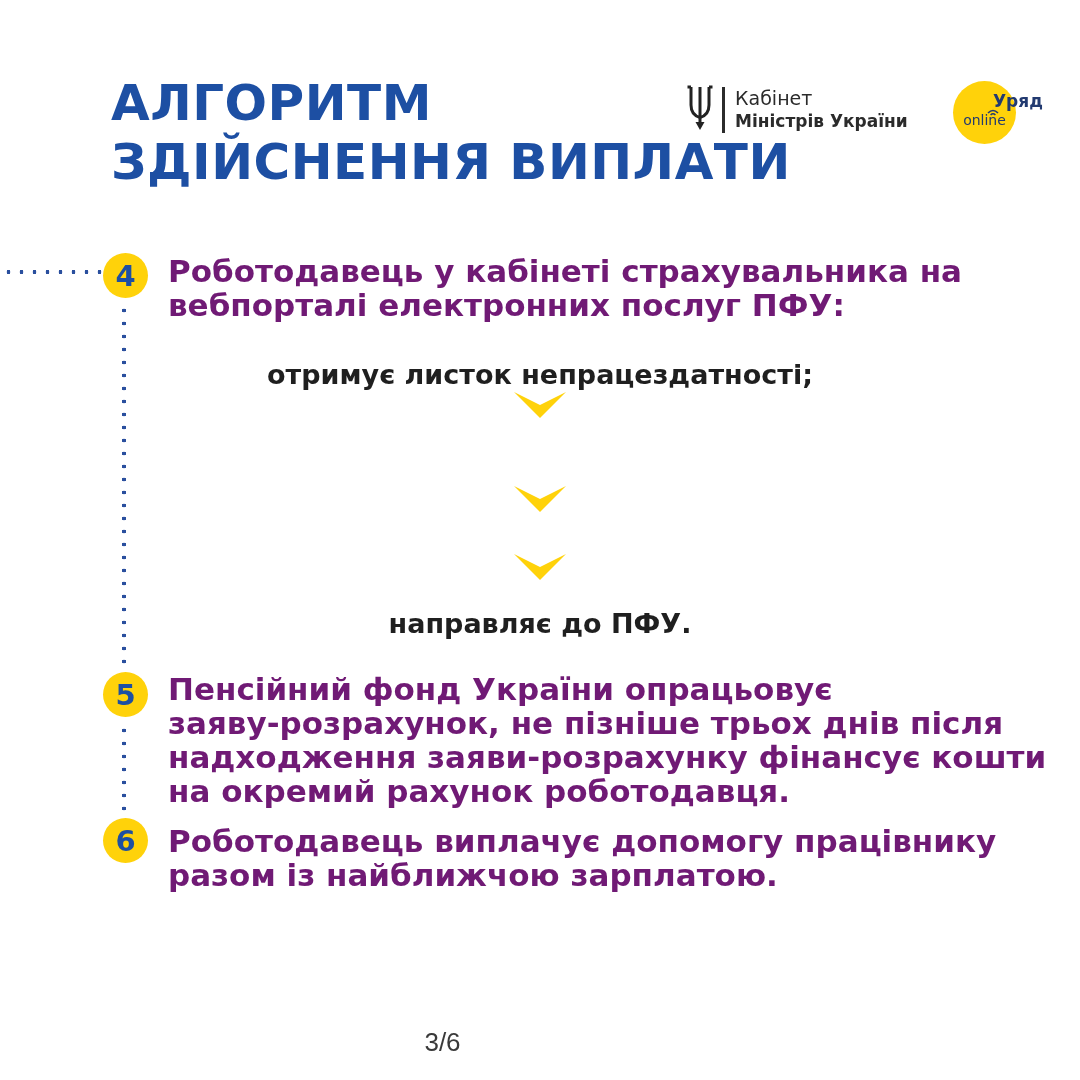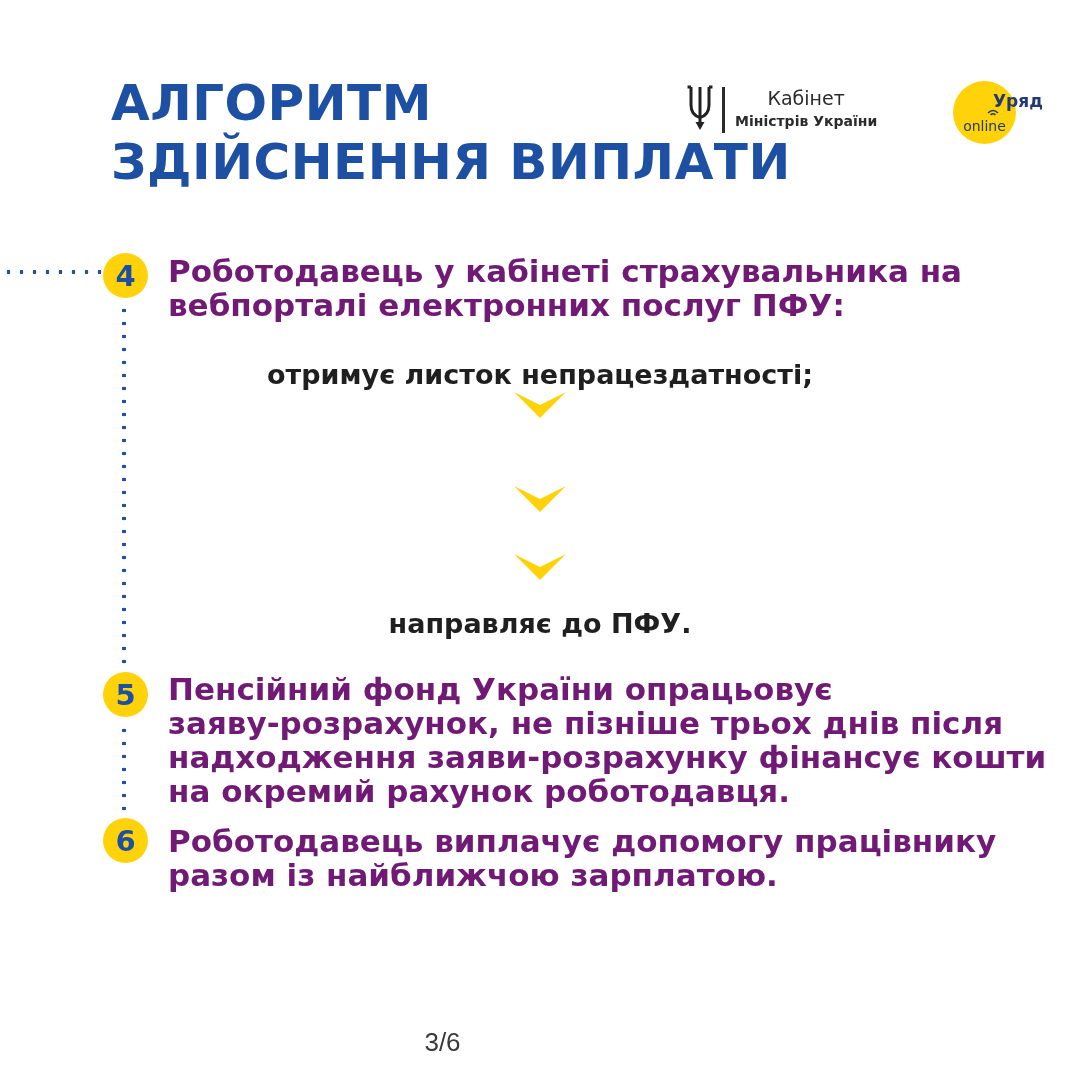--- a/index.html
+++ b/index.html
@@ -8,29 +8,29 @@
     font-family:"DejaVu Sans","Liberation Sans",sans-serif;color:#1f1f1f;
   }
   
   .title{
     position:absolute;left:99px;top:74px;
     font-size:50px;font-weight:bold;line-height:59px;letter-spacing:0.5px;
     color:#1d4fa3;white-space:pre-line;margin-left:12px;
   }
   .gov-logo{position:absolute;left:686px;top:84px;display:flex;align-items:center;}
   .gov-logo .divider{width:3px;height:46px;background:#2b2b2b;margin:0 10px 0 8px;}
-  .gov-text{display:flex;flex-direction:column;justify-content:center;align-items:center;}
+  .gov-text{display:flex;flex-direction:column;justify-content:center;}
   .gov-line1{font-size:19px;line-height:23px;color:#2b2b2b;}
-  .gov-line2{font-size:14px;line-height:23px;font-weight:bold;color:#2b2b2b;}
+  .gov-line2{font-size:17px;line-height:23px;font-weight:bold;color:#2b2b2b;}
   .badge{
     position:absolute;left:953px;top:81px;width:63px;height:63px;border-radius:50%;
     background:#ffd20a;color:#223a70;text-align:center;
   }
   .badge-line1{font-size:17px;font-weight:bold;margin-top:12px;line-height:17px;margin-left:40px;}
-  .badge-line2{font-size:14px;line-height:16px;margin-top:8px;}
+  .badge-line2{font-size:14px;line-height:16px;margin-top:2px;}
   .badge svg{position:absolute;left:33px;top:26px;}
   
   .dots-h{
     position:absolute;left:0;top:269px;width:104px;height:6px;
     background-image:radial-gradient(circle,#2a4f9e 1.8px,rgba(42,79,158,0) 2.1px);
     background-size:13px 6px;background-repeat:repeat-x;background-position:2px center;
   }
   .dots-v{
     position:absolute;left:121px;width:6px;
     background-image:radial-gradient(circle,#2a4f9e 1.8px,rgba(42,79,158,0) 2.1px);

